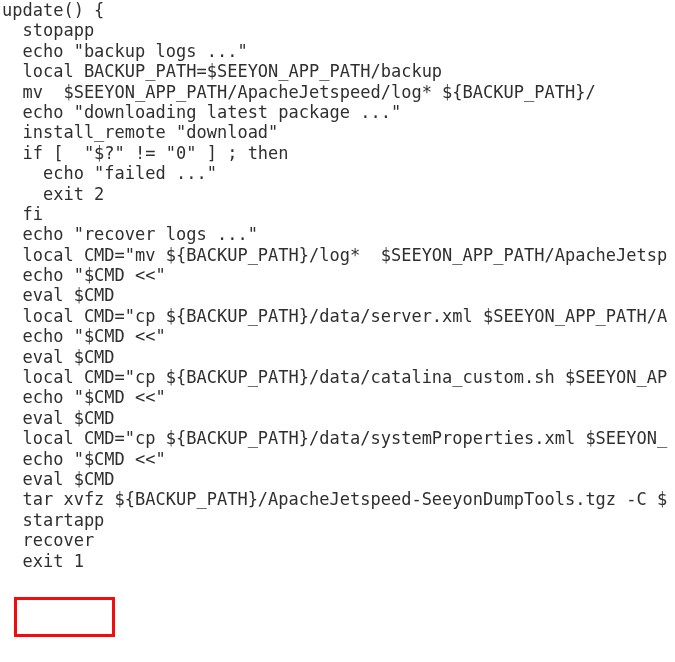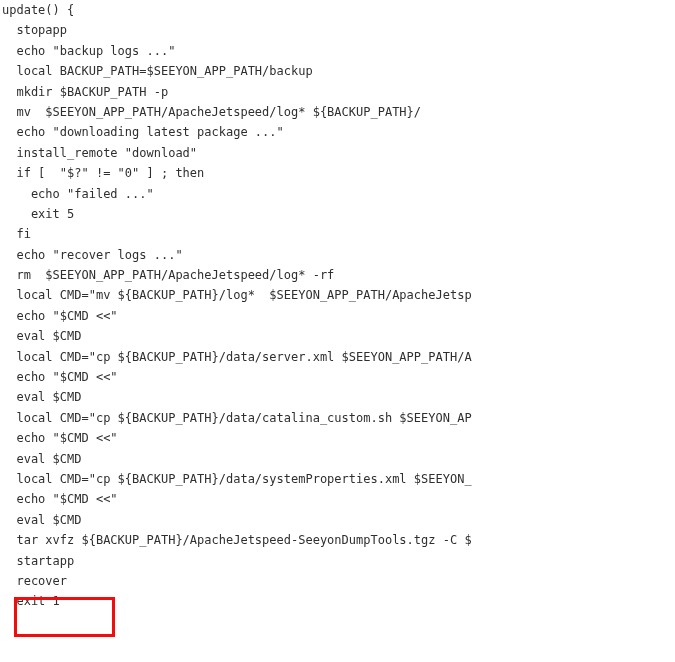--- a/index.html
+++ b/index.html
@@ -21,21 +21,21 @@
     background: #ffffff;
     overflow: hidden;
     padding: 0;
   }
 
   .code-line {
     position: relative;
     height: 20.4px;
     line-height: 20.4px;
     font-family: "DejaVu Sans Mono", "Liberation Mono", monospace;
-    font-size: 12px;
+    font-size: 17px;
     color: #2f2f2f;
     white-space: pre;
     letter-spacing: 0px;
     padding-left: 2px;
     overflow: visible;
   }
 
   
   #highlight-box {
     position: absolute;
@@ -51,30 +51,28 @@
 </style>
 </head>
 <body style="background: rgb(255, 255, 255);">
 
 <div id="code-view" style="background: rgb(255, 255, 255); color: rgb(47, 47, 47);">
   <div id="code-lines">
       <div class="code-line">update() {</div>
       <div class="code-line">  stopapp</div>
       <div class="code-line">  echo "backup logs ..."</div>
       <div class="code-line">  local BACKUP_PATH=$SEEYON_APP_PATH/backup</div>
-      <div class="code-line">  mkdir $BACKUP_PATH -p</div>
       <div class="code-line">  mv  $SEEYON_APP_PATH/ApacheJetspeed/log* ${BACKUP_PATH}/</div>
       <div class="code-line">  echo "downloading latest package ..."</div>
       <div class="code-line">  install_remote "download"</div>
       <div class="code-line">  if [  "$?" != "0" ] ; then</div>
       <div class="code-line">    echo "failed ..."</div>
-      <div class="code-line">    exit 5</div>
+      <div class="code-line">    exit 2</div>
       <div class="code-line">  fi</div>
       <div class="code-line">  echo "recover logs ..."</div>
-      <div class="code-line">  rm  $SEEYON_APP_PATH/ApacheJetspeed/log* -rf</div>
       <div class="code-line">  local CMD="mv ${BACKUP_PATH}/log*  $SEEYON_APP_PATH/ApacheJetsp</div>
       <div class="code-line">  echo "$CMD &lt;&lt;"</div>
       <div class="code-line">  eval $CMD</div>
       <div class="code-line">  local CMD="cp ${BACKUP_PATH}/data/server.xml $SEEYON_APP_PATH/A</div>
       <div class="code-line">  echo "$CMD &lt;&lt;"</div>
       <div class="code-line">  eval $CMD</div>
       <div class="code-line">  local CMD="cp ${BACKUP_PATH}/data/catalina_custom.sh $SEEYON_AP</div>
       <div class="code-line">  echo "$CMD &lt;&lt;"</div>
       <div class="code-line">  eval $CMD</div>
       <div class="code-line">  local CMD="cp ${BACKUP_PATH}/data/systemProperties.xml $SEEYON_</div>

